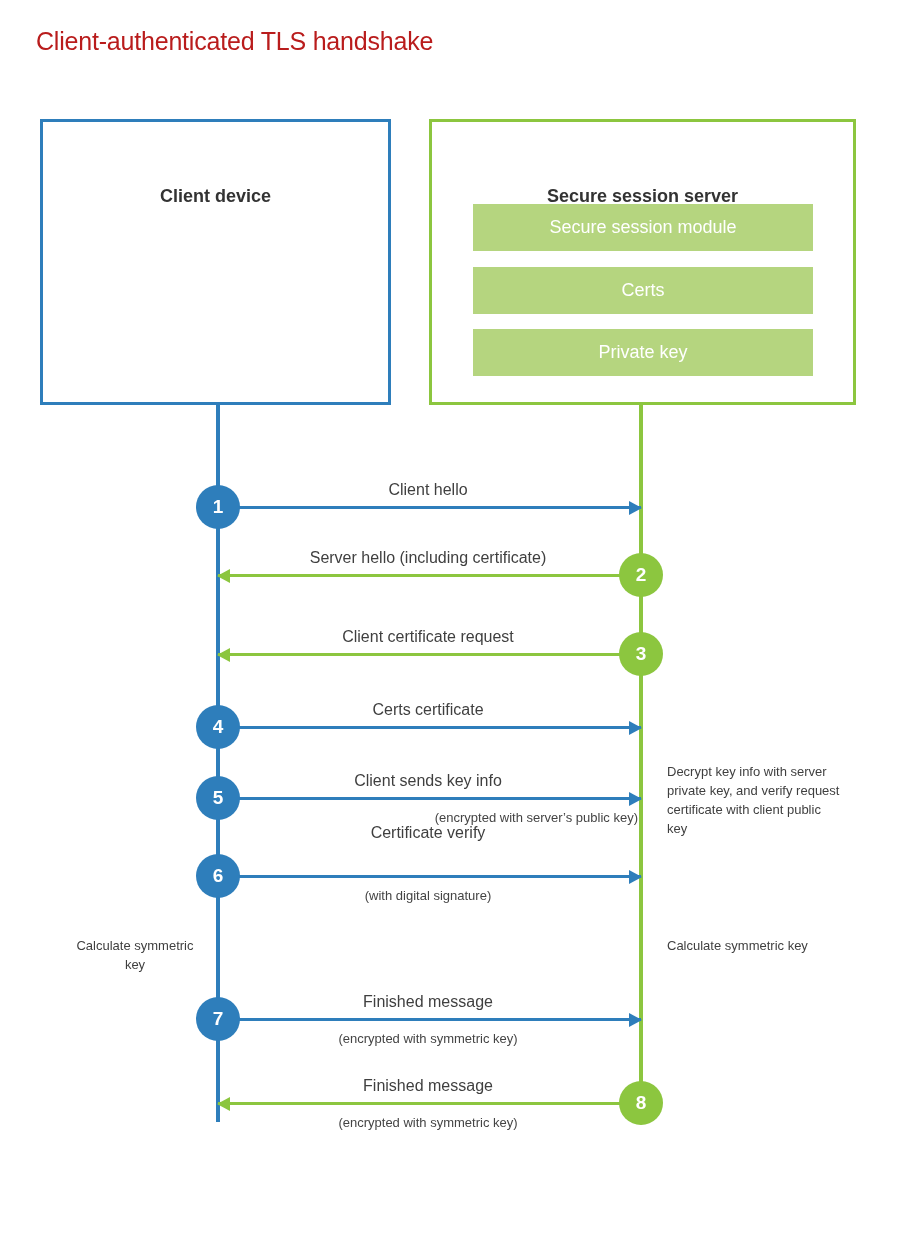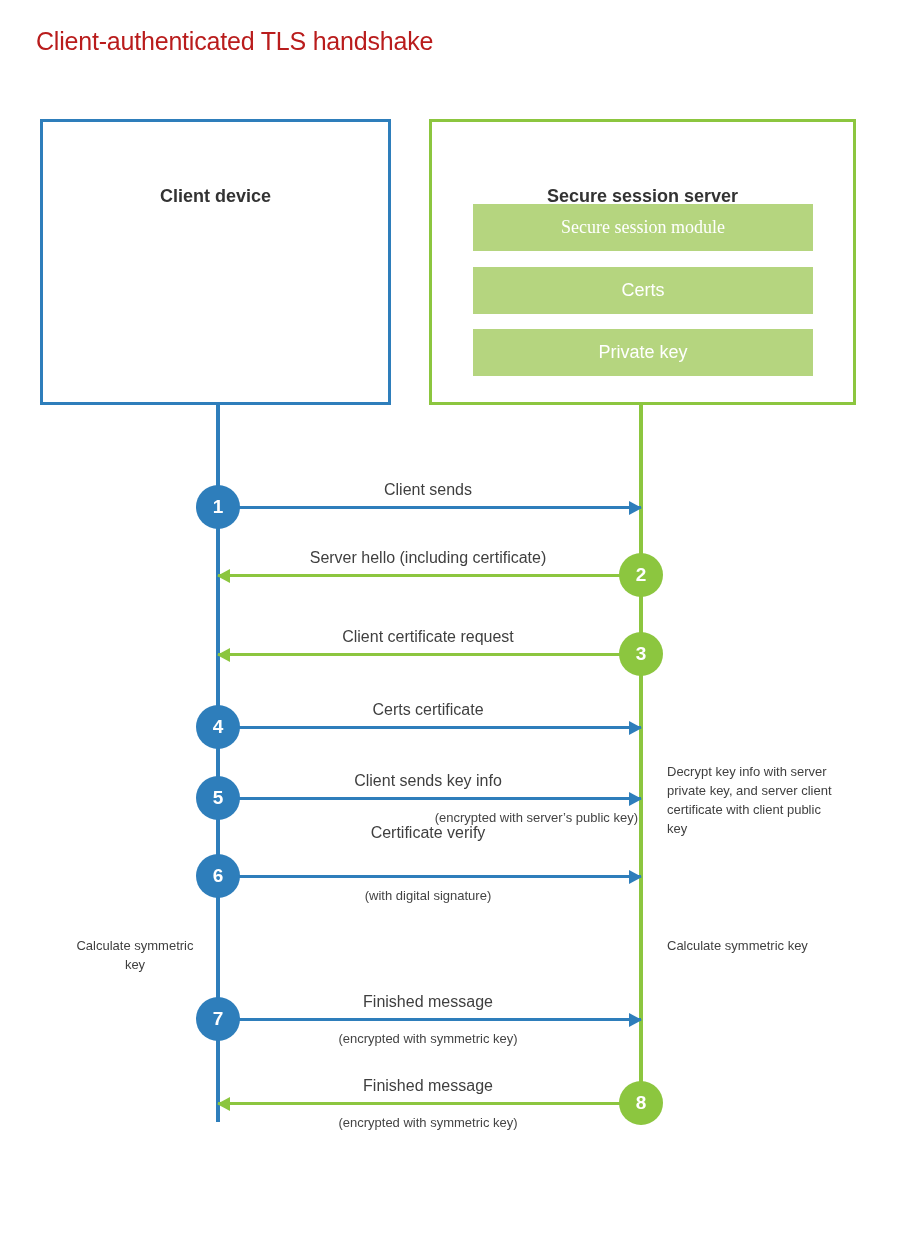--- a/index.html
+++ b/index.html
@@ -85,21 +85,21 @@
     width: 340px;
     height: 47px;
     background: #b5d57f;
     color: #ffffff;
     font-size: 18px;
     display: flex;
     align-items: center;
     justify-content: center;
     text-align: center;
   }
-  #server-module-0 { top: 82px; font-family: Liberation Serif, serif; }
+  #server-module-0 { top: 82px; }
   #server-module-1 { top: 145px; }
   #server-module-2 { top: 207px; }
 
   
   .lifeline {
     position: absolute;
     width: 4px;
   }
   #client-lifeline {
     left: 216px;
@@ -221,21 +221,21 @@
 </div>
 
 <div id="client-lifeline" class="lifeline"></div>
 <div id="server-lifeline" class="lifeline"></div>
 
 <div id="sequence-layer">
     <div class="arrow blue to-right" style="top: 506px; left: 218px; width: 423px;">
       <span class="head"></span>
     </div>
     <div class="step-circle blue" style="top: 485px;">1</div>
-    <div class="msg-label" style="top: 481px;">Client sends</div>
+    <div class="msg-label" style="top: 481px;">Client hello</div>
     <div class="arrow green to-left" style="top: 574px; left: 218px; width: 423px;">
       <span class="head"></span>
     </div>
     <div class="step-circle green" style="top: 553px;">2</div>
     <div class="msg-label" style="top: 549px;">Server hello (including certificate)</div>
     <div class="arrow green to-left" style="top: 653px; left: 218px; width: 423px;">
       <span class="head"></span>
     </div>
     <div class="step-circle green" style="top: 632px;">3</div>
     <div class="msg-label" style="top: 628px;">Client certificate request</div>
@@ -263,15 +263,15 @@
     <div class="msg-label" style="top: 993px;">Finished message</div>
     <div class="msg-sub" style="top: 1031px;">(encrypted with symmetric key)</div>
     <div class="arrow green to-left" style="top: 1102px; left: 218px; width: 423px;">
       <span class="head"></span>
     </div>
     <div class="step-circle green" style="top: 1081px;">8</div>
     <div class="msg-label" style="top: 1077px;">Finished message</div>
     <div class="msg-sub" style="top: 1115px;">(encrypted with symmetric key)</div>
   </div>
 
-<div id="note-server-decrypt" class="side-note">Decrypt key info with server private key, and server client certificate with client public key</div>
+<div id="note-server-decrypt" class="side-note">Decrypt key info with server private key, and verify request certificate with client public key</div>
 <div id="note-client-calc" class="side-note">Calculate symmetric key</div>
 <div id="note-server-calc" class="side-note">Calculate symmetric key</div>
 
 </body></html>

